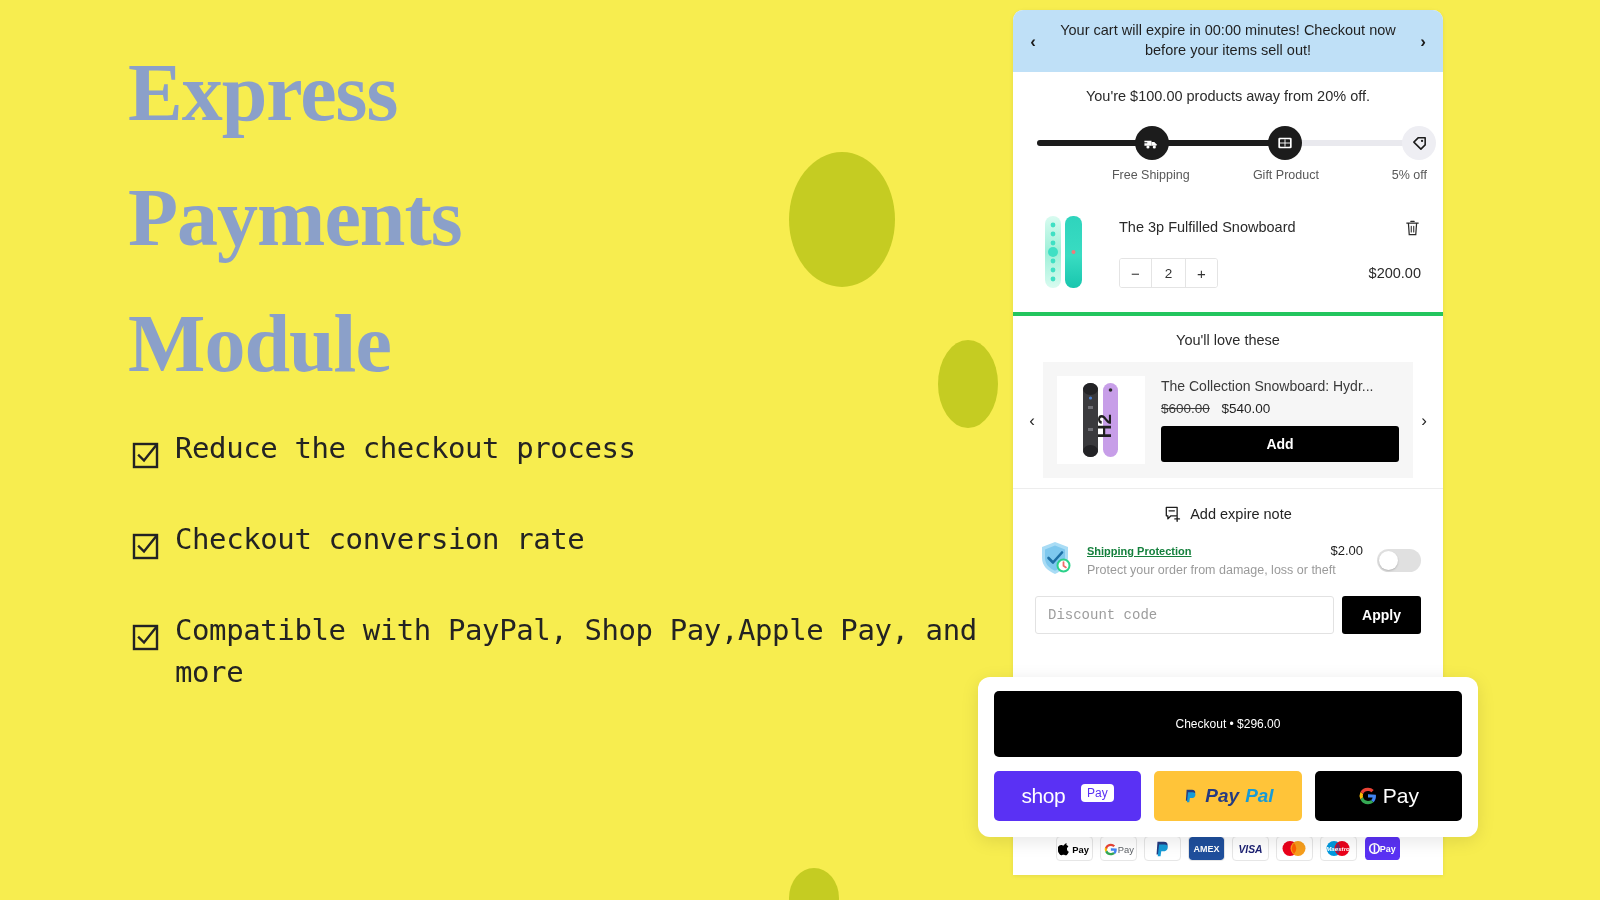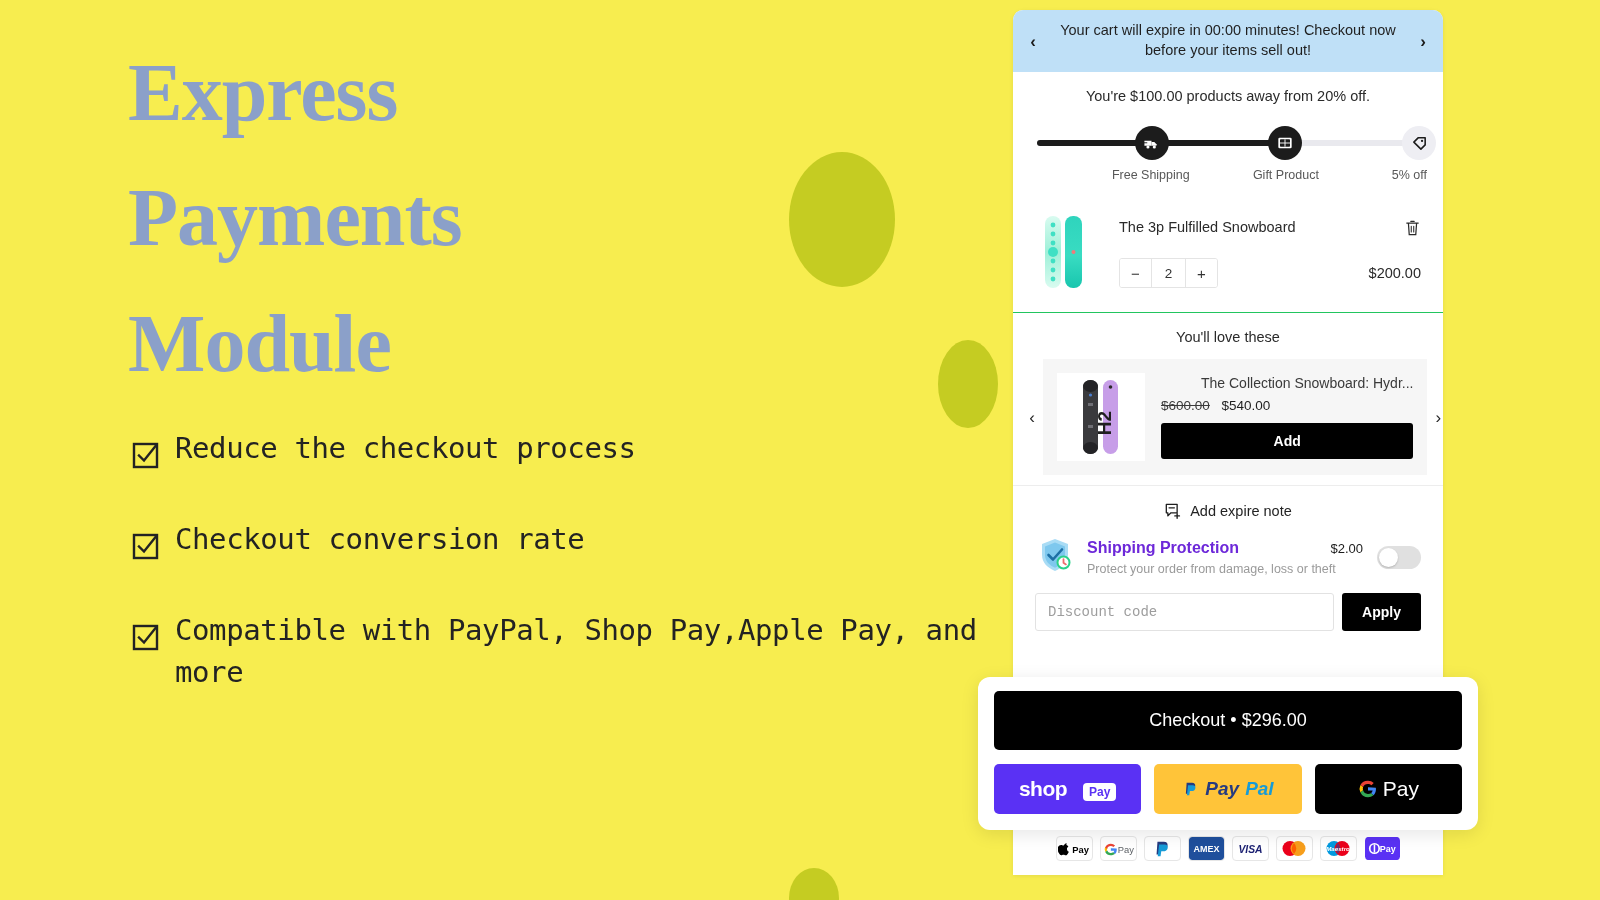--- a/index.html
+++ b/index.html
@@ -158,21 +158,21 @@
   }
   .tlabel-1 { left: 30%; }
   .tlabel-2 { left: 65%; }
   .tlabel-3 { left: 97%; }
 
   
   .line-item {
     display: flex;
     align-items: flex-start;
     padding: 14px 22px 20px;
-    border-bottom: 1px solid #22c55e;
+    border-bottom: 4px solid #22c55e;
   }
   .thumb {
     flex: 0 0 auto;
     width: 62px; height: 80px;
     background: #fff;
     margin-right: 22px;
     position: relative;
     overflow: hidden;
   }
   .item-body { flex: 1 1 auto; padding-top: 6px; position: relative; }
@@ -266,21 +266,20 @@
     overflow: hidden;
   }
   .reco-info { flex: 1 1 auto; min-width: 0; }
   .reco-name {
     font-size: 14px;
     color: #3a3a3a;
     white-space: nowrap;
     overflow: hidden;
     text-overflow: ellipsis;
     margin-bottom: 7px;
-    margin-left: 40px;
   }
   .reco-prices { font-size: 13.5px; margin-bottom: 10px; }
   .reco-old {
     text-decoration: line-through;
     color: #3a3a3a;
     margin-right: 8px;
   }
   .reco-new { color: #1f1f1f; }
   .reco-add {
     display: block;
@@ -316,21 +315,21 @@
     align-items: center;
     padding-bottom: 14px;
   }
   .prot-icon { flex: 0 0 auto; width: 40px; margin-right: 12px; }
   .prot-body { flex: 1 1 auto; }
   .prot-top {
     display: flex;
     justify-content: space-between;
     align-items: baseline;
   }
-  .prot-title { font-size: 16px; font-weight: bold; color: #6d28d9; }
+  .prot-title { font-size: 11px; font-weight: bold; color: #15803d; text-decoration: underline; }
   .prot-price { font-size: 13px; font-weight: normal; color: #1c1c1c; margin-left: 8px; }
   .prot-sub { font-size: 12.5px; color: #9a9a9a; margin-top: 5px; }
   .toggle {
     flex: 0 0 auto;
     margin-left: 14px;
     width: 44px; height: 23px;
     border-radius: 12px;
     background: #e0e0e0;
     position: relative;
     cursor: pointer;
@@ -401,22 +400,22 @@
     padding: 14px 16px 16px;
     box-shadow: 0 4px 18px rgba(0,0,0,.10);
   }
   .checkout-btn {
     display: block;
     width: 100%;
     background: #000;
     color: #fff;
     border: none;
     border-radius: 5px;
-    padding: 19px 0;
-    font-size: 18px;
+    padding: 26px 0;
+    font-size: 12px;
     cursor: pointer;
     font-family: "Liberation Sans", sans-serif;
     margin-bottom: 14px;
   }
   .express-row { display: flex; gap: 13px; }
   .pay-btn {
     flex: 1 1 0;
     height: 50px;
     border: none;
     border-radius: 5px;
@@ -424,23 +423,23 @@
     display: flex;
     align-items: center;
     justify-content: center;
   }
   .pay-shop   { background: #5a31f4; }
   .pay-paypal { background: #ffc439; }
   .pay-google { background: #000; }
 
   .shoppay-mark {
     display: flex;
-    align-items: flex-end;
+    align-items: flex-start;
     gap: 16px;
-    font-weight: bold;
+    font-weight: normal;
     font-size: 21px;
     color: #fff;
     letter-spacing: -0.5px;
   }
   .shoppay-pill {
     background: #fff;
     color: #5a31f4;
     border-radius: 4px;
     font-size: 12px;
     padding: 2px 6px;

